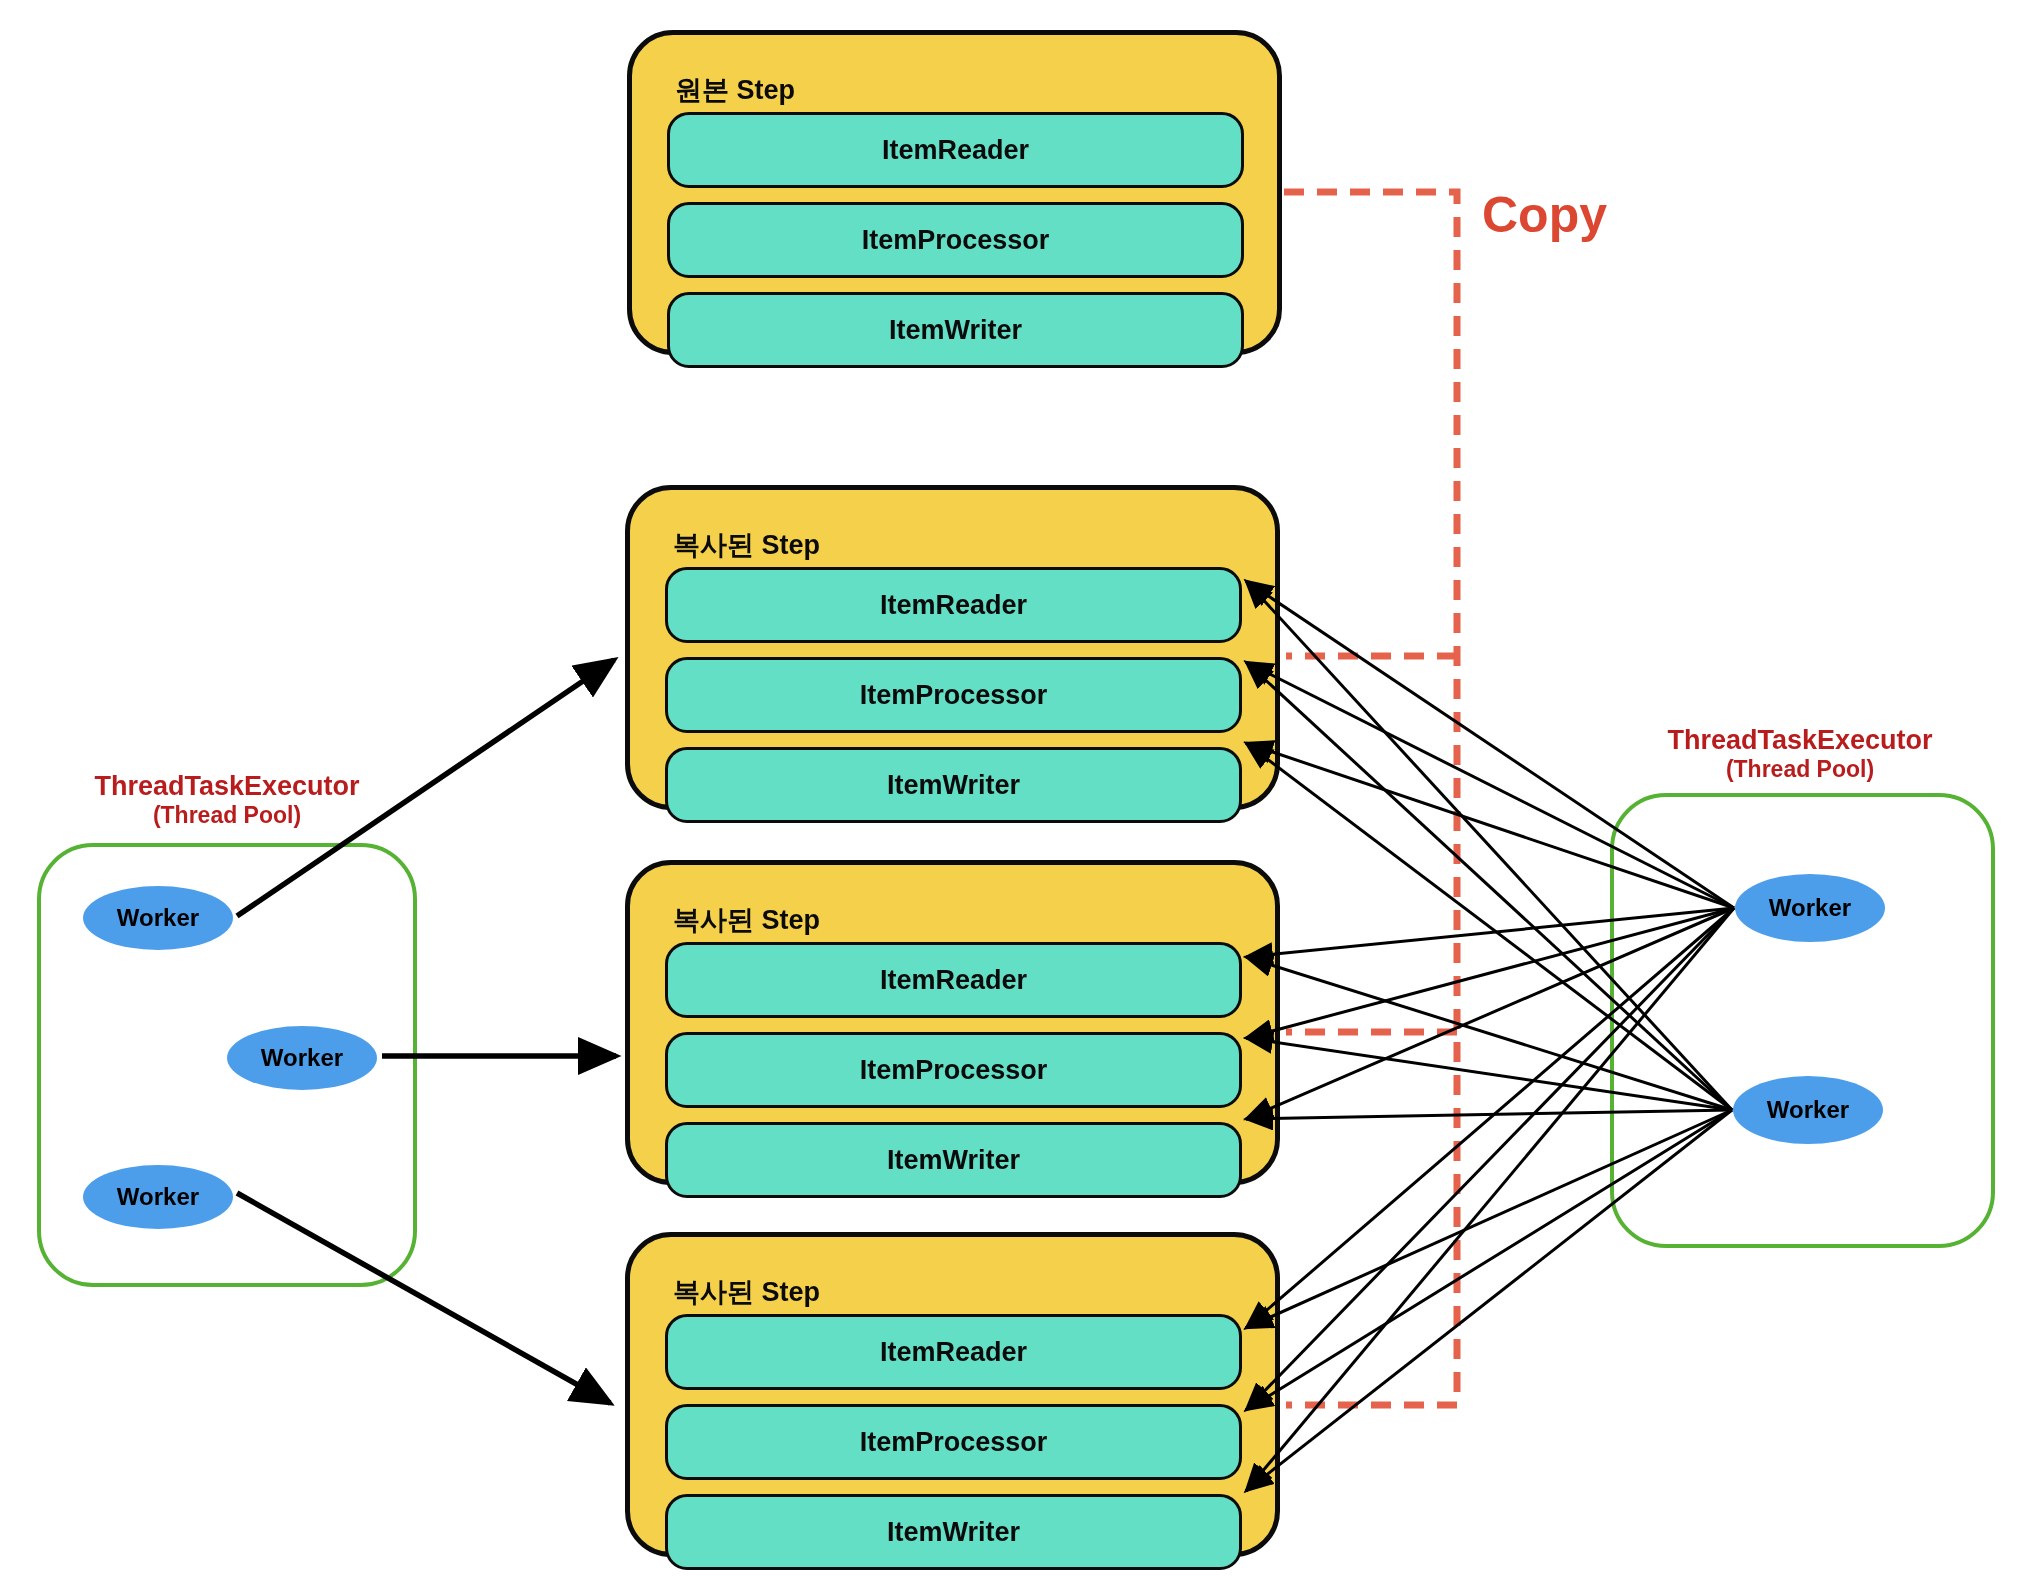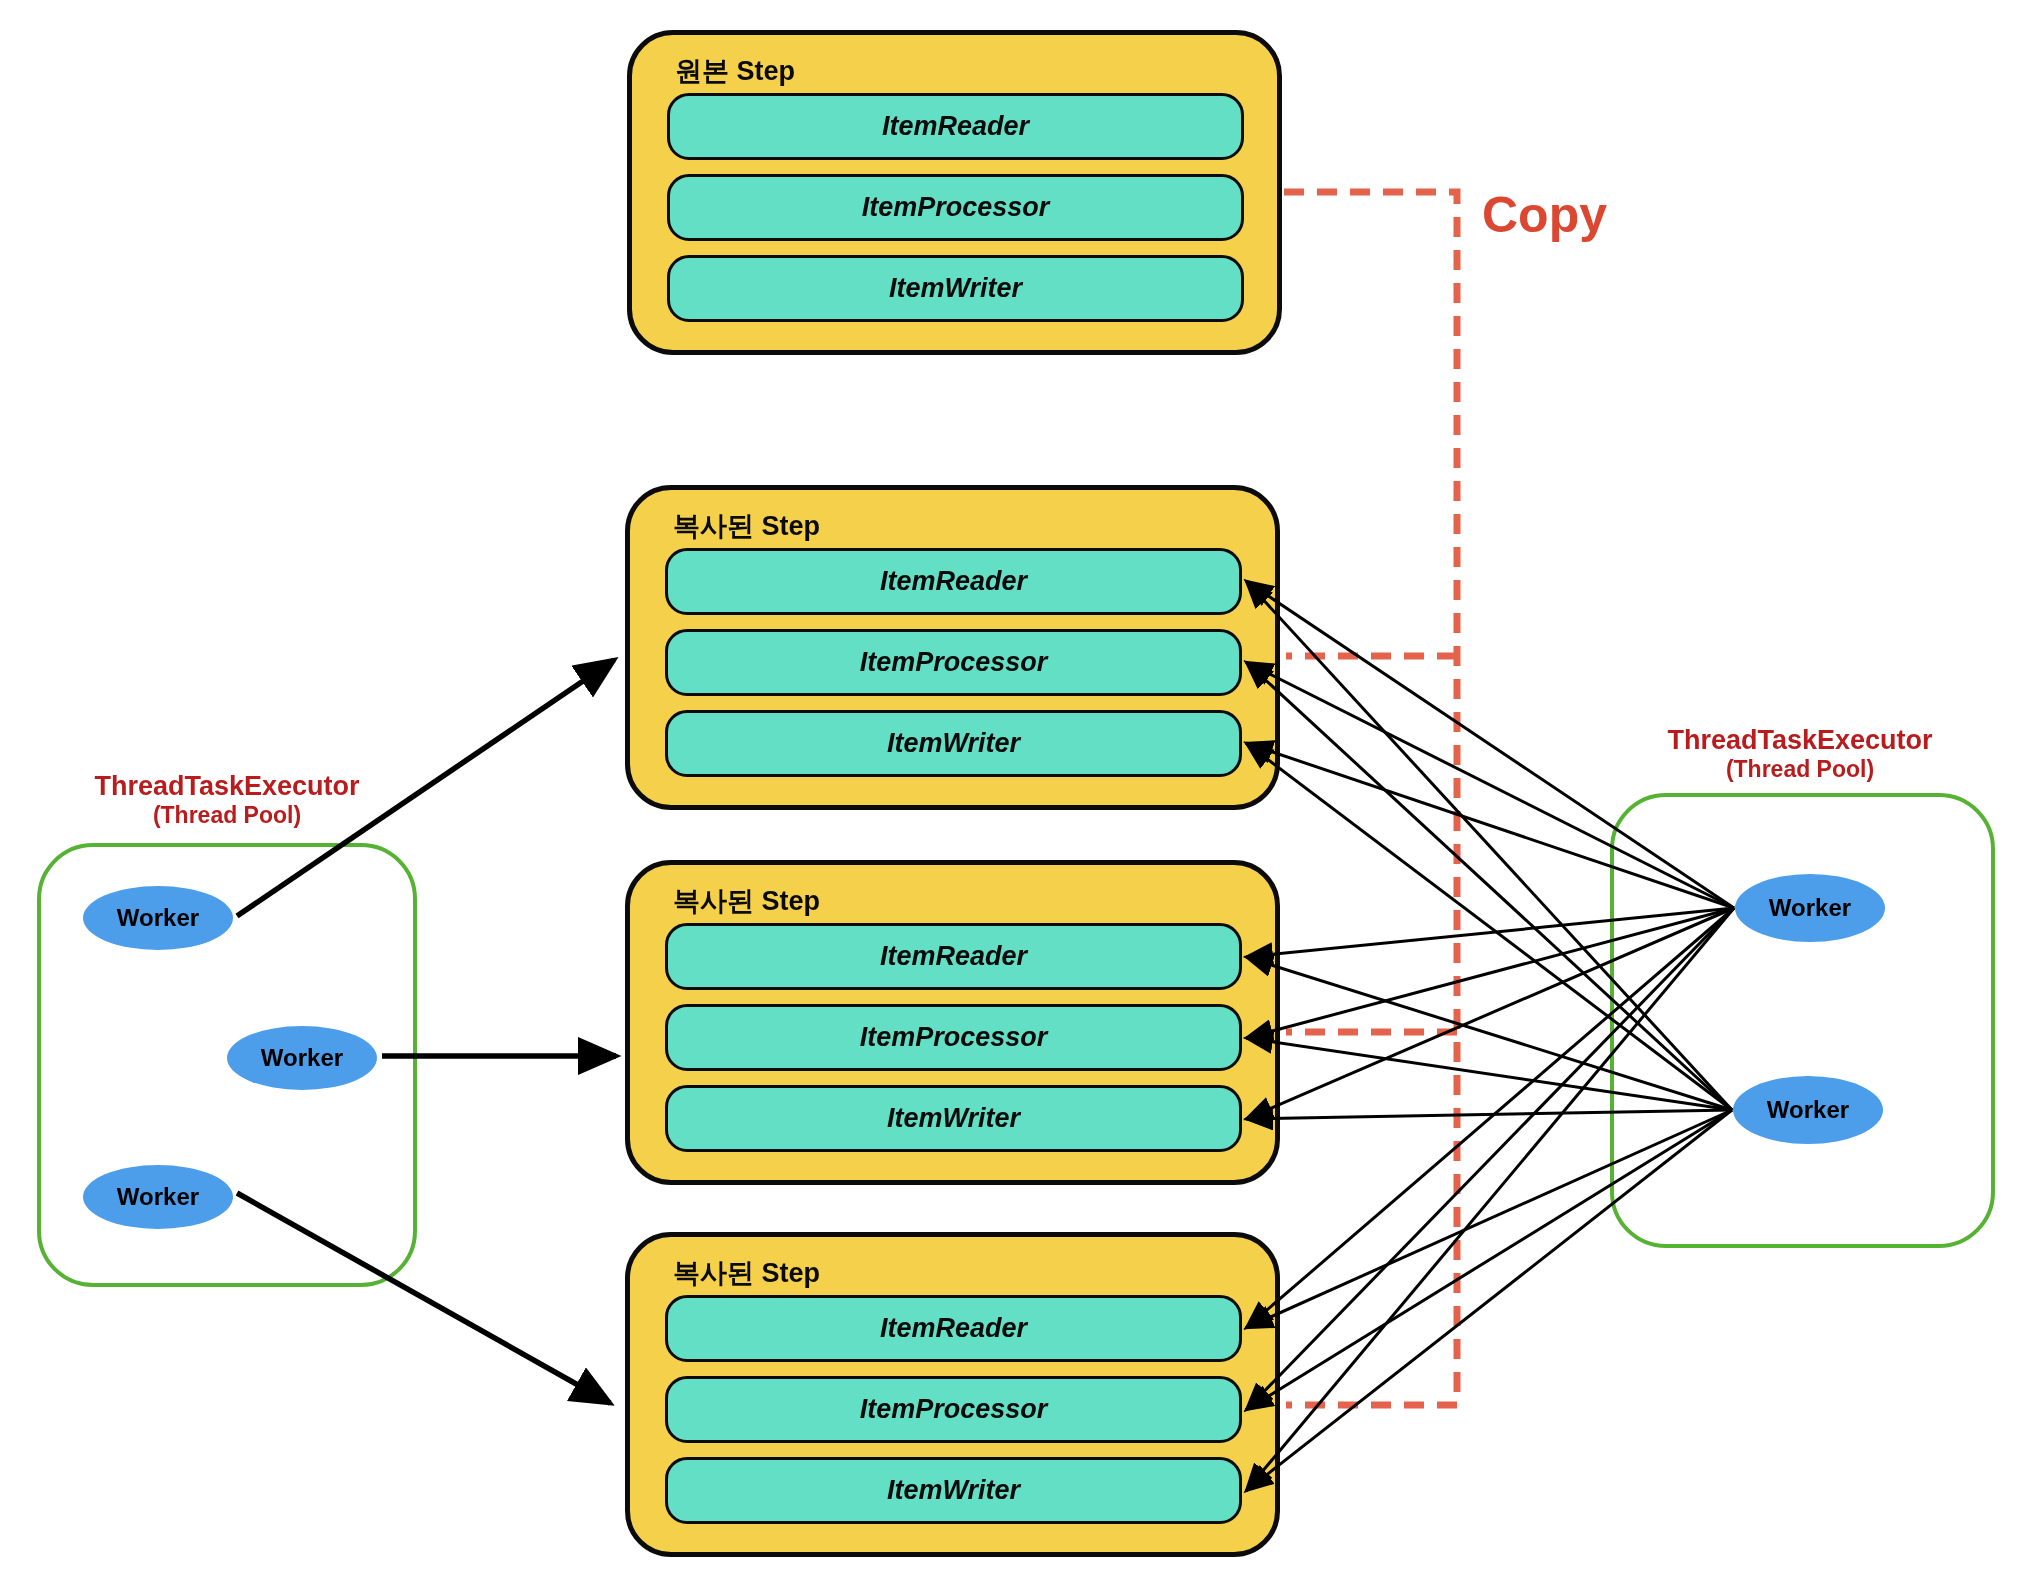--- a/index.html
+++ b/index.html
@@ -19,31 +19,31 @@
     border-radius:46px;
     box-sizing:border-box;
     padding:14px 33px 0 35px;
   }
   .step-title{
     height:44px;
     font-size:27px;
     font-weight:bold;
     color:#0b0b0b;
     padding-left:8px;
-    display:flex;align-items:center;
+    display:flex;align-items:center;margin-top:19px;
   }
   .component{
-    height:67px;
+    height:76px;
     margin-bottom:14px;
     background:#63DFC6;
     border:3.5px solid #0b0b0b;
     border-radius:22px;
     box-sizing:border-box;
     display:flex;align-items:center;justify-content:center;
-    font-size:27px;font-weight:bold;color:#0b0b0b;font-style:italic;
+    font-size:27px;font-weight:bold;color:#0b0b0b;
   }
   
   .pool{
     position:absolute;
     border:4.5px solid #56B233;
     border-radius:56px;
     box-sizing:border-box;
     background:transparent;
   }
   .exec-heading{

